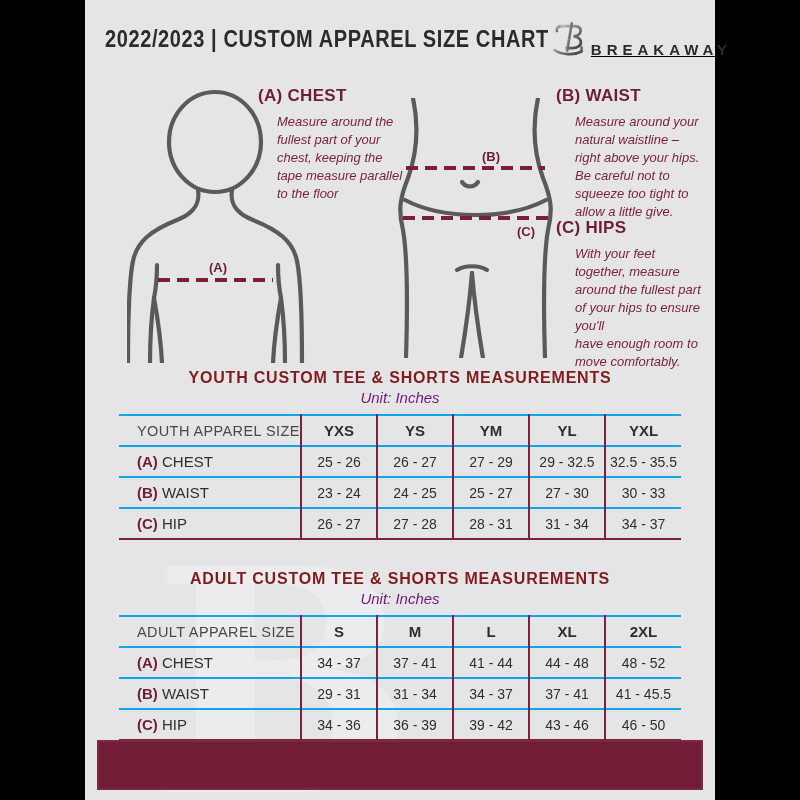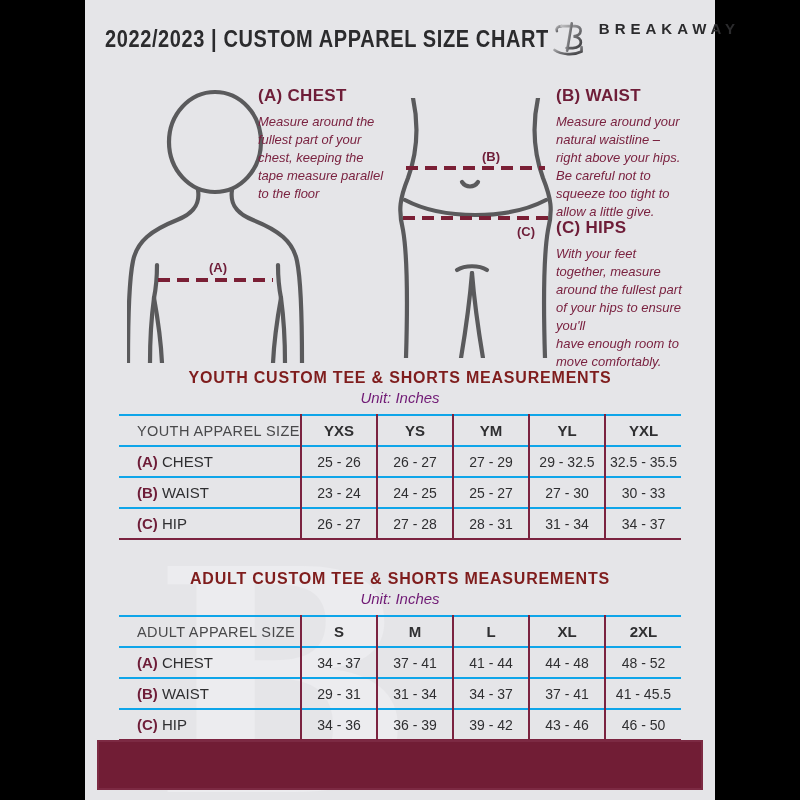--- a/index.html
+++ b/index.html
@@ -11,35 +11,35 @@
                font-family:"DejaVu Serif", serif; font-weight:700;
                font-size:310px; line-height:1; color:#f2f2f5; opacity:.55; }
   .content { position:relative; z-index:1; width:100%; height:100%; }
 
   
   .hdr { display:flex; align-items:center; justify-content:space-between;
          height:78px; padding:0 28px 0 20px; }
   .hdr-title { font-weight:700; font-size:20px; letter-spacing:.6px;
                color:#2b2b2d; transform:scaleY(1.22); transform-origin:left center;
                white-space:nowrap; }
-  .brand { display:flex; align-items:flex-start; gap:10px; }
+  .brand { display:flex; align-items:flex-end; gap:2px;text-decoration:underline; }
   .brand-name { font-weight:700; font-size:15px; letter-spacing:5px; color:#2b2b2d; }
 
   
   .diagram { position:relative; height:285px; }
   .fig { position:absolute; }
   .fig path, .fig ellipse { fill:none; stroke:#5a5a5c; stroke-width:4.2;
         stroke-linecap:round; }
   .dash { stroke:#7a1f35; stroke-width:4; stroke-dasharray:12 7; stroke-linecap:butt; }
   .fig-label { font-weight:700; font-size:13px; fill:#6e1d38;
                font-family:"Liberation Sans",sans-serif; }
   .measure { position:absolute; width:158px; }
   .measure h3 { font-size:17px; font-weight:700; color:#6e1d38; letter-spacing:.3px; }
   .measure p { margin-top:7px; font-size:13px; font-style:italic; color:#7a2240;
-               line-height:1.38; white-space:pre-line; }
+               line-height:1.38; white-space:pre-line;margin-left:19px; }
 
   
   .tbl-block { text-align:center; }
   .tbl-title { font-size:16px; font-weight:700; letter-spacing:.8px; color:#7f1d1d; }
   .tbl-unit  { font-size:15px; font-style:italic; color:#701a75; margin-top:2px; }
   table.size { border-collapse:collapse; margin:8px auto 0; width:562px;
                table-layout:fixed; }
   table.size col.c0 { width:182px; }
   table.size col.cv { width:76px; }
   table.size tr { border-top:2px solid #0ea5e9; height:31px; }

